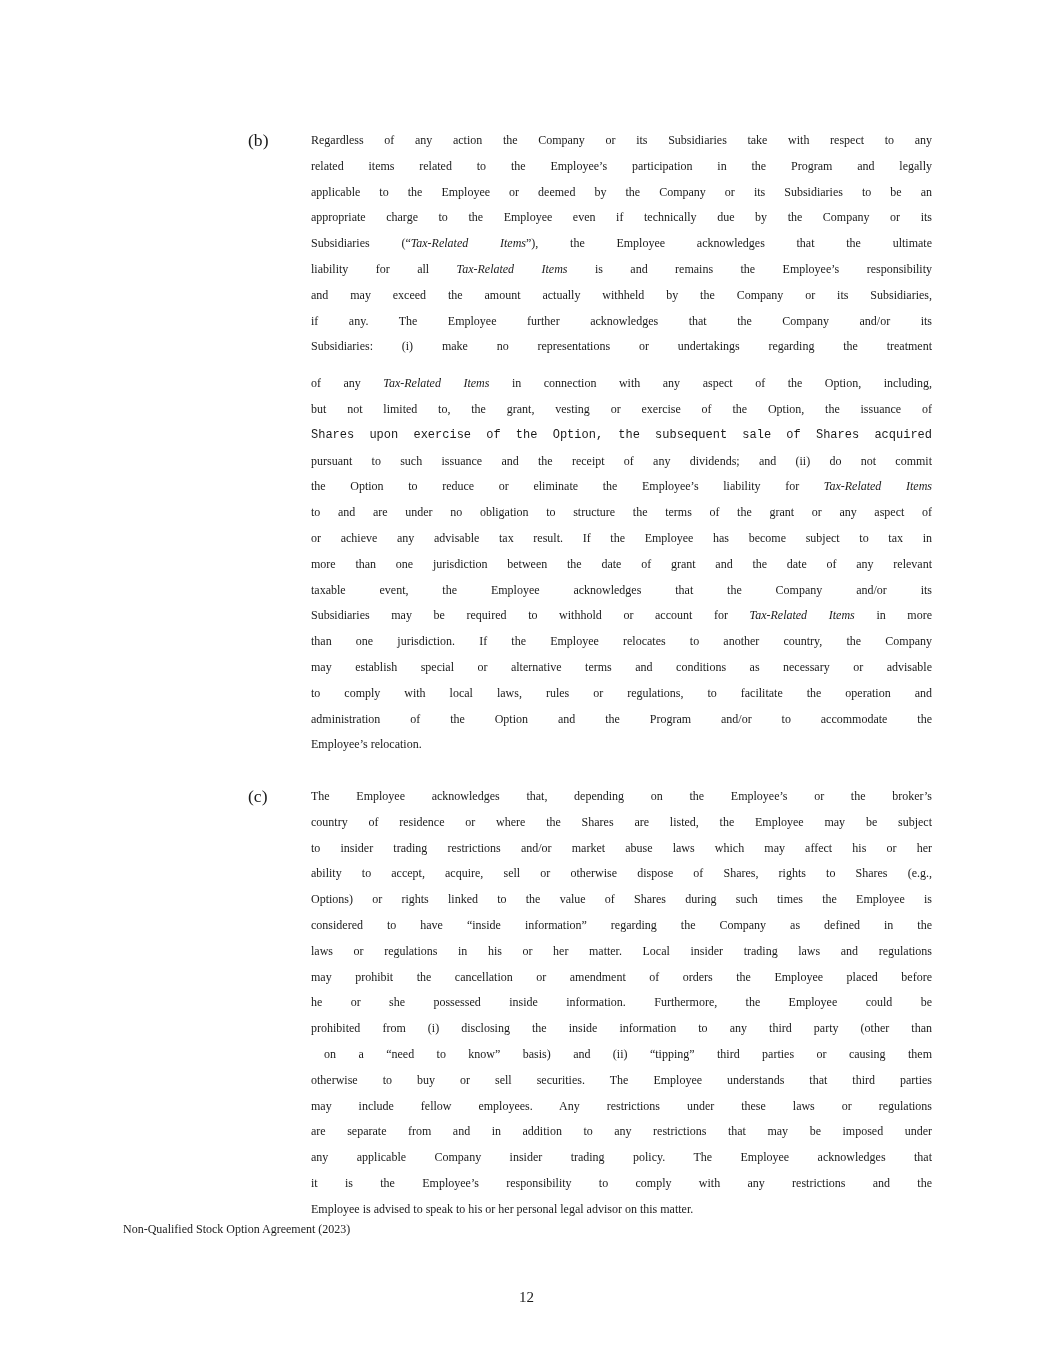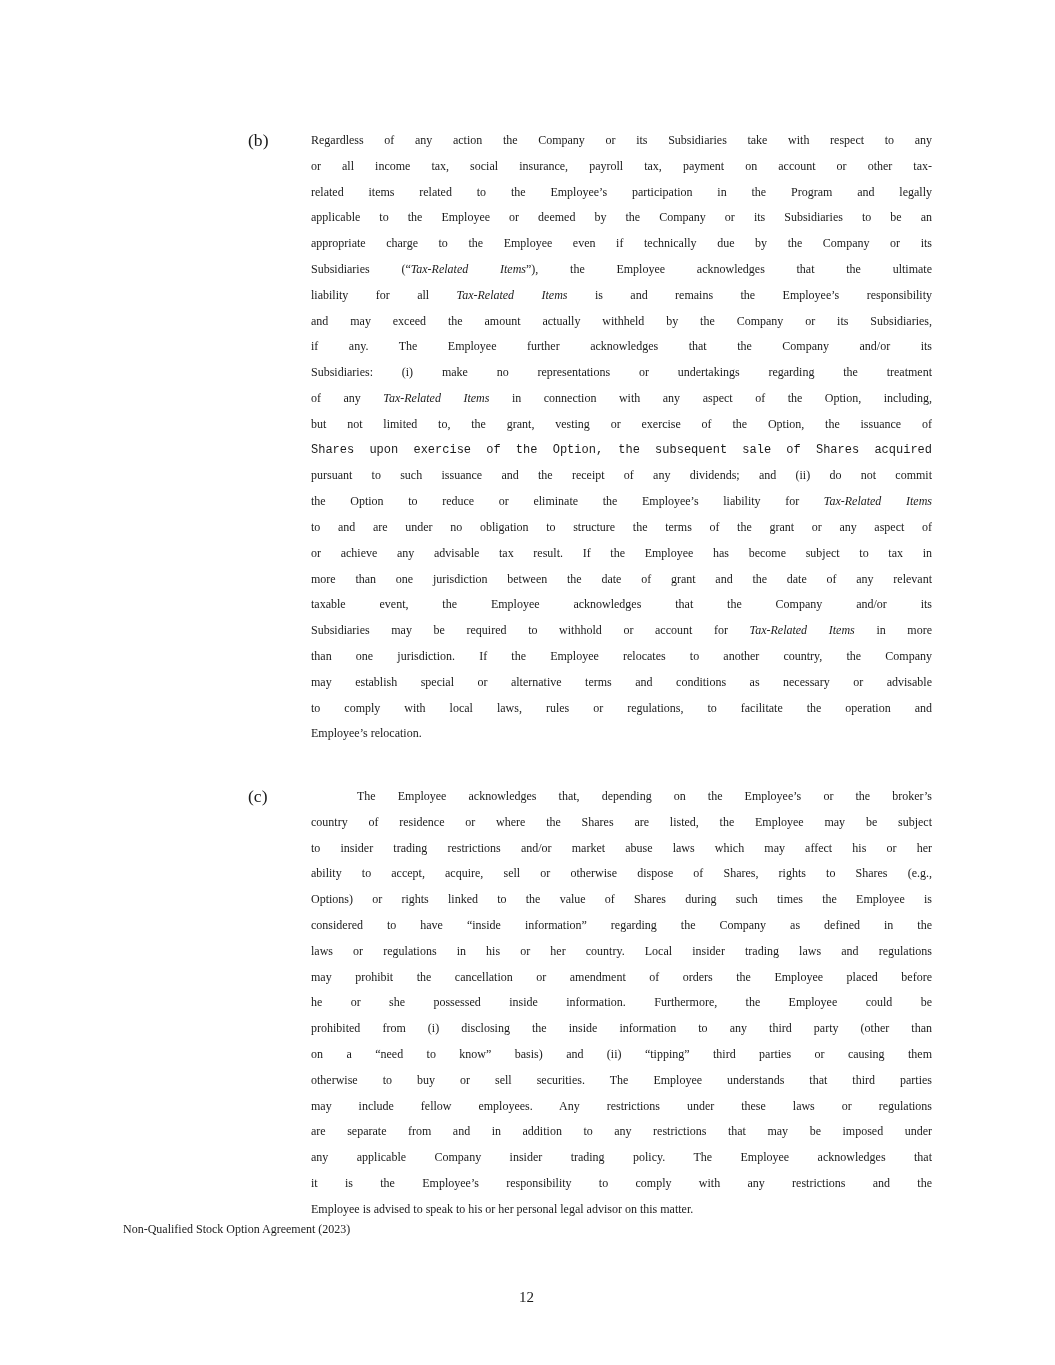--- a/index.html
+++ b/index.html
@@ -15,60 +15,60 @@
   .footer { position: absolute; left: 123px; top: 1222px; font-size: 12px; }
   i { font-style: italic; }
 </style>
 </head>
 <body>
 
 <div class="para" style="top:128px;">
   <div class="label">(b)</div>
   <div class="body" id="pb">
       <span class="line" style="white-space: normal;">Regardless of any action the Company or its Subsidiaries take with respect to any</span>
-      <span class="line" style="white-space: normal;">or all income tax, social insurance, payroll tax, payment on account or other tax-</span>
       <span class="line" style="white-space: normal;">related items related to the Employee’s participation in the Program and legally</span>
       <span class="line" style="white-space: normal;">applicable to the Employee or deemed by the Company or its Subsidiaries to be an</span>
       <span class="line" style="white-space: normal;">appropriate charge to the Employee even if technically due by the Company or its</span>
       <span class="line" style="white-space: normal;">Subsidiaries (“<i>Tax-Related Items</i>”), the Employee acknowledges that the ultimate</span>
       <span class="line" style="white-space: normal;">liability for all <i>Tax-Related Items</i> is and remains the Employee’s responsibility</span>
       <span class="line" style="white-space: normal;">and may exceed the amount actually withheld by the Company or its Subsidiaries,</span>
       <span class="line" style="white-space: normal;">if any.  The Employee further acknowledges that the Company and/or its</span>
       <span class="line" style="white-space: normal;">Subsidiaries: (i) make no representations or undertakings regarding the treatment</span>
-      <span class="line" style="white-space: normal;">of any <i>Tax-Related Items</i> in connection with any aspect of the Option, including,</span>
+      <span class="line" style="white-space: normal; margin-top: 11px;">of any <i>Tax-Related Items</i> in connection with any aspect of the Option, including,</span>
       <span class="line" style="white-space: normal;">but not limited to, the grant, vesting or exercise of the Option, the issuance of</span>
       <span class="line" style="white-space: normal; font-family: Liberation Mono, monospace;">Shares upon exercise of the Option, the subsequent sale of Shares acquired</span>
       <span class="line" style="white-space: normal;">pursuant to such issuance and the receipt of any dividends; and (ii) do not commit</span>
       <span class="line" style="white-space: normal;">the Option to reduce or eliminate the Employee’s liability for <i>Tax-Related Items</i></span>
       <span class="line" style="white-space: normal;">to and are under no obligation to structure the terms of the grant or any aspect of</span>
       <span class="line" style="white-space: normal;">or achieve any advisable tax result.  If the Employee has become subject to tax in</span>
       <span class="line" style="white-space: normal;">more than one jurisdiction between the date of grant and the date of any relevant</span>
       <span class="line" style="white-space: normal;">taxable event, the Employee acknowledges that the Company and/or its</span>
       <span class="line" style="white-space: normal;">Subsidiaries may be required to withhold or account for <i>Tax-Related Items</i> in more</span>
       <span class="line" style="white-space: normal;">than one jurisdiction.  If the Employee relocates to another country, the Company</span>
       <span class="line" style="white-space: normal;">may establish special or alternative terms and conditions as necessary or advisable</span>
       <span class="line" style="white-space: normal;">to comply with local laws, rules or regulations, to facilitate the operation and</span>
+      <span class="line" style="white-space: normal;">administration of the Option and the Program and/or to accommodate the</span>
       <span class="line last" style="white-space: normal;">Employee’s relocation.</span>
     </div>
 </div>
 
 <div class="para" style="top:784px;">
   <div class="label">(c)</div>
   <div class="body" id="pc">
-      <span class="line" style="white-space: normal; margin-left: 46px;">The Employee acknowledges that, depending on the Employee’s or the broker’s</span>
+      <span class="line" style="white-space: normal;">The Employee acknowledges that, depending on the Employee’s or the broker’s</span>
       <span class="line" style="white-space: normal;">country of residence or where the Shares are listed, the Employee may be subject</span>
       <span class="line" style="white-space: normal;">to insider trading restrictions and/or market abuse laws which may affect his or her</span>
       <span class="line" style="white-space: normal;">ability to accept, acquire, sell or otherwise dispose of Shares, rights to Shares (e.g.,</span>
       <span class="line" style="white-space: normal;">Options) or rights linked to the value of Shares during such times the Employee is</span>
       <span class="line" style="white-space: normal;">considered to have “inside information” regarding the Company as defined in the</span>
-      <span class="line" style="white-space: normal;">laws or regulations in his or her country. Local insider trading laws and regulations</span>
+      <span class="line" style="white-space: normal;">laws or regulations in his or her matter. Local insider trading laws and regulations</span>
       <span class="line" style="white-space: normal;">may prohibit the cancellation or amendment of orders the Employee placed before</span>
       <span class="line" style="white-space: normal;">he or she possessed inside information. Furthermore, the Employee could be</span>
       <span class="line" style="white-space: normal;">prohibited from (i) disclosing the inside information to any third party (other than</span>
-      <span class="line" style="white-space: normal;">on a “need to know” basis) and (ii) “tipping” third parties or causing them</span>
+      <span class="line" style="white-space: normal; margin-left: 13px;">on a “need to know” basis) and (ii) “tipping” third parties or causing them</span>
       <span class="line" style="white-space: normal;">otherwise to buy or sell securities. The Employee understands that third parties</span>
       <span class="line" style="white-space: normal;">may include fellow employees. Any restrictions under these laws or regulations</span>
       <span class="line" style="white-space: normal;">are separate from and in addition to any restrictions that may be imposed under</span>
       <span class="line" style="white-space: normal;">any applicable Company insider trading policy. The Employee acknowledges that</span>
       <span class="line" style="white-space: normal;">it is the Employee’s responsibility to comply with any restrictions and the</span>
       <span class="line last" style="white-space: normal;">Employee is advised to speak to his or her personal legal advisor on this matter.</span>
     </div>
 </div>
 
 <div class="pagenum">12</div>

